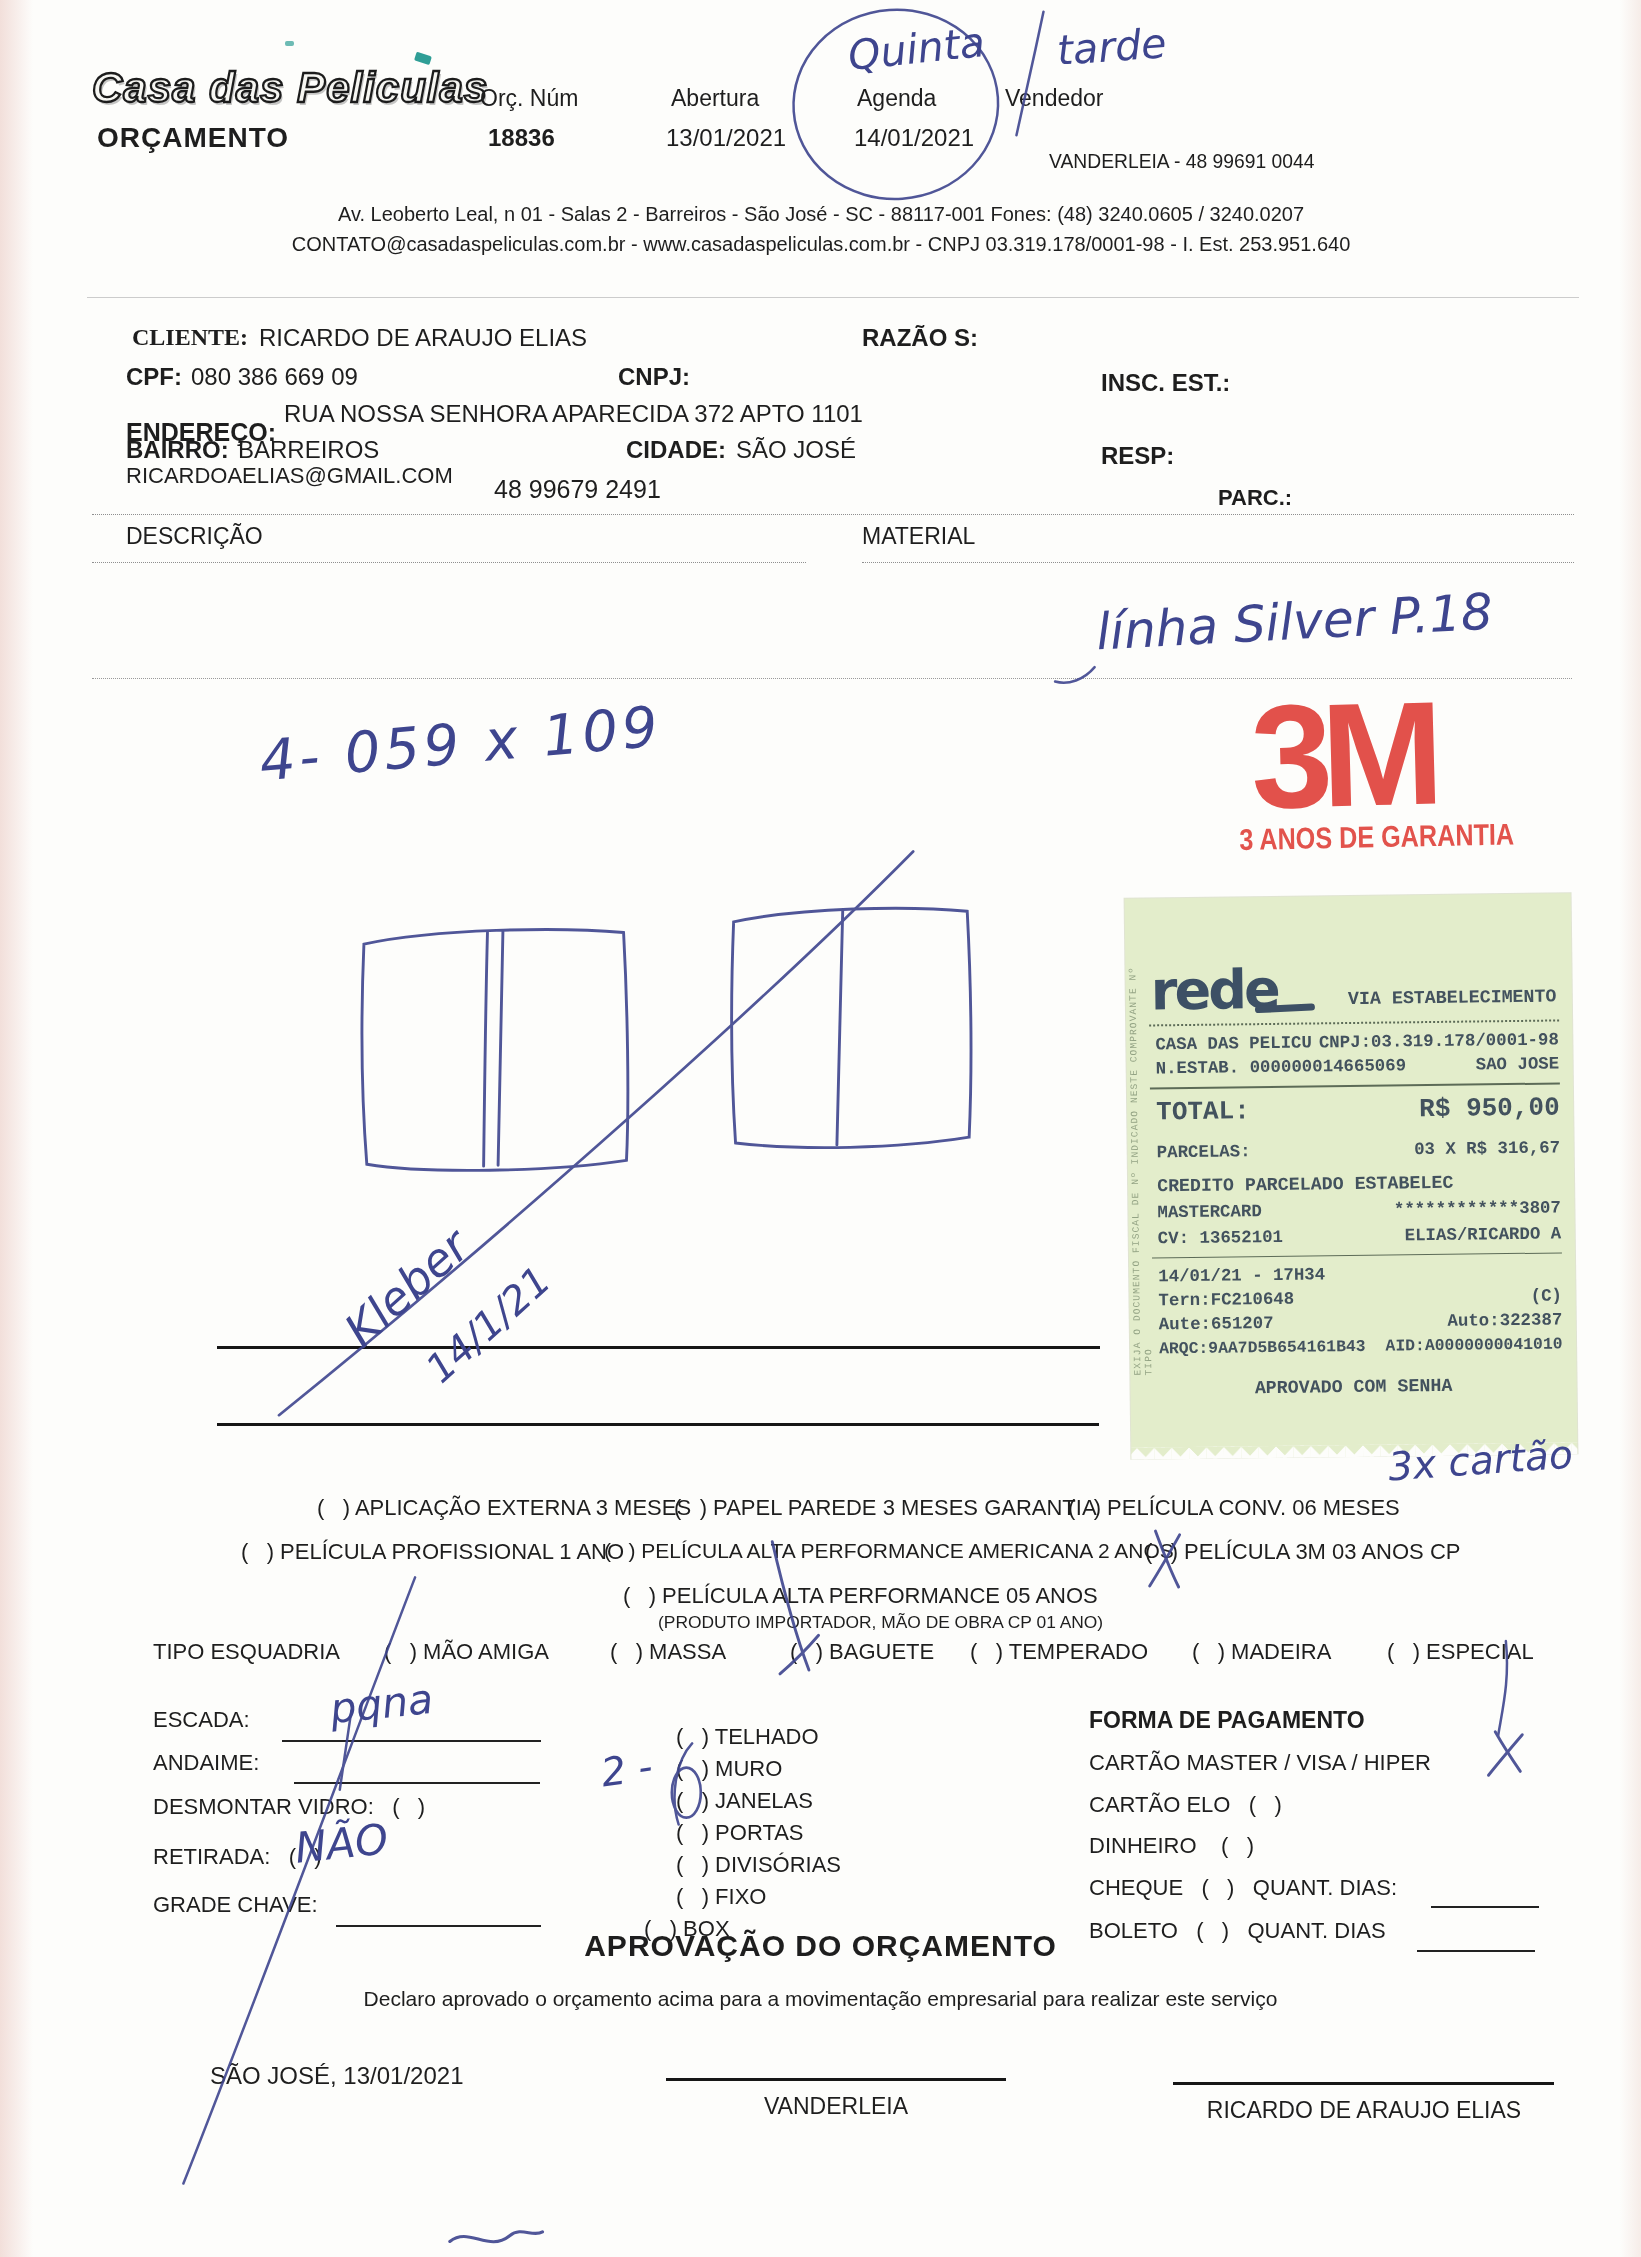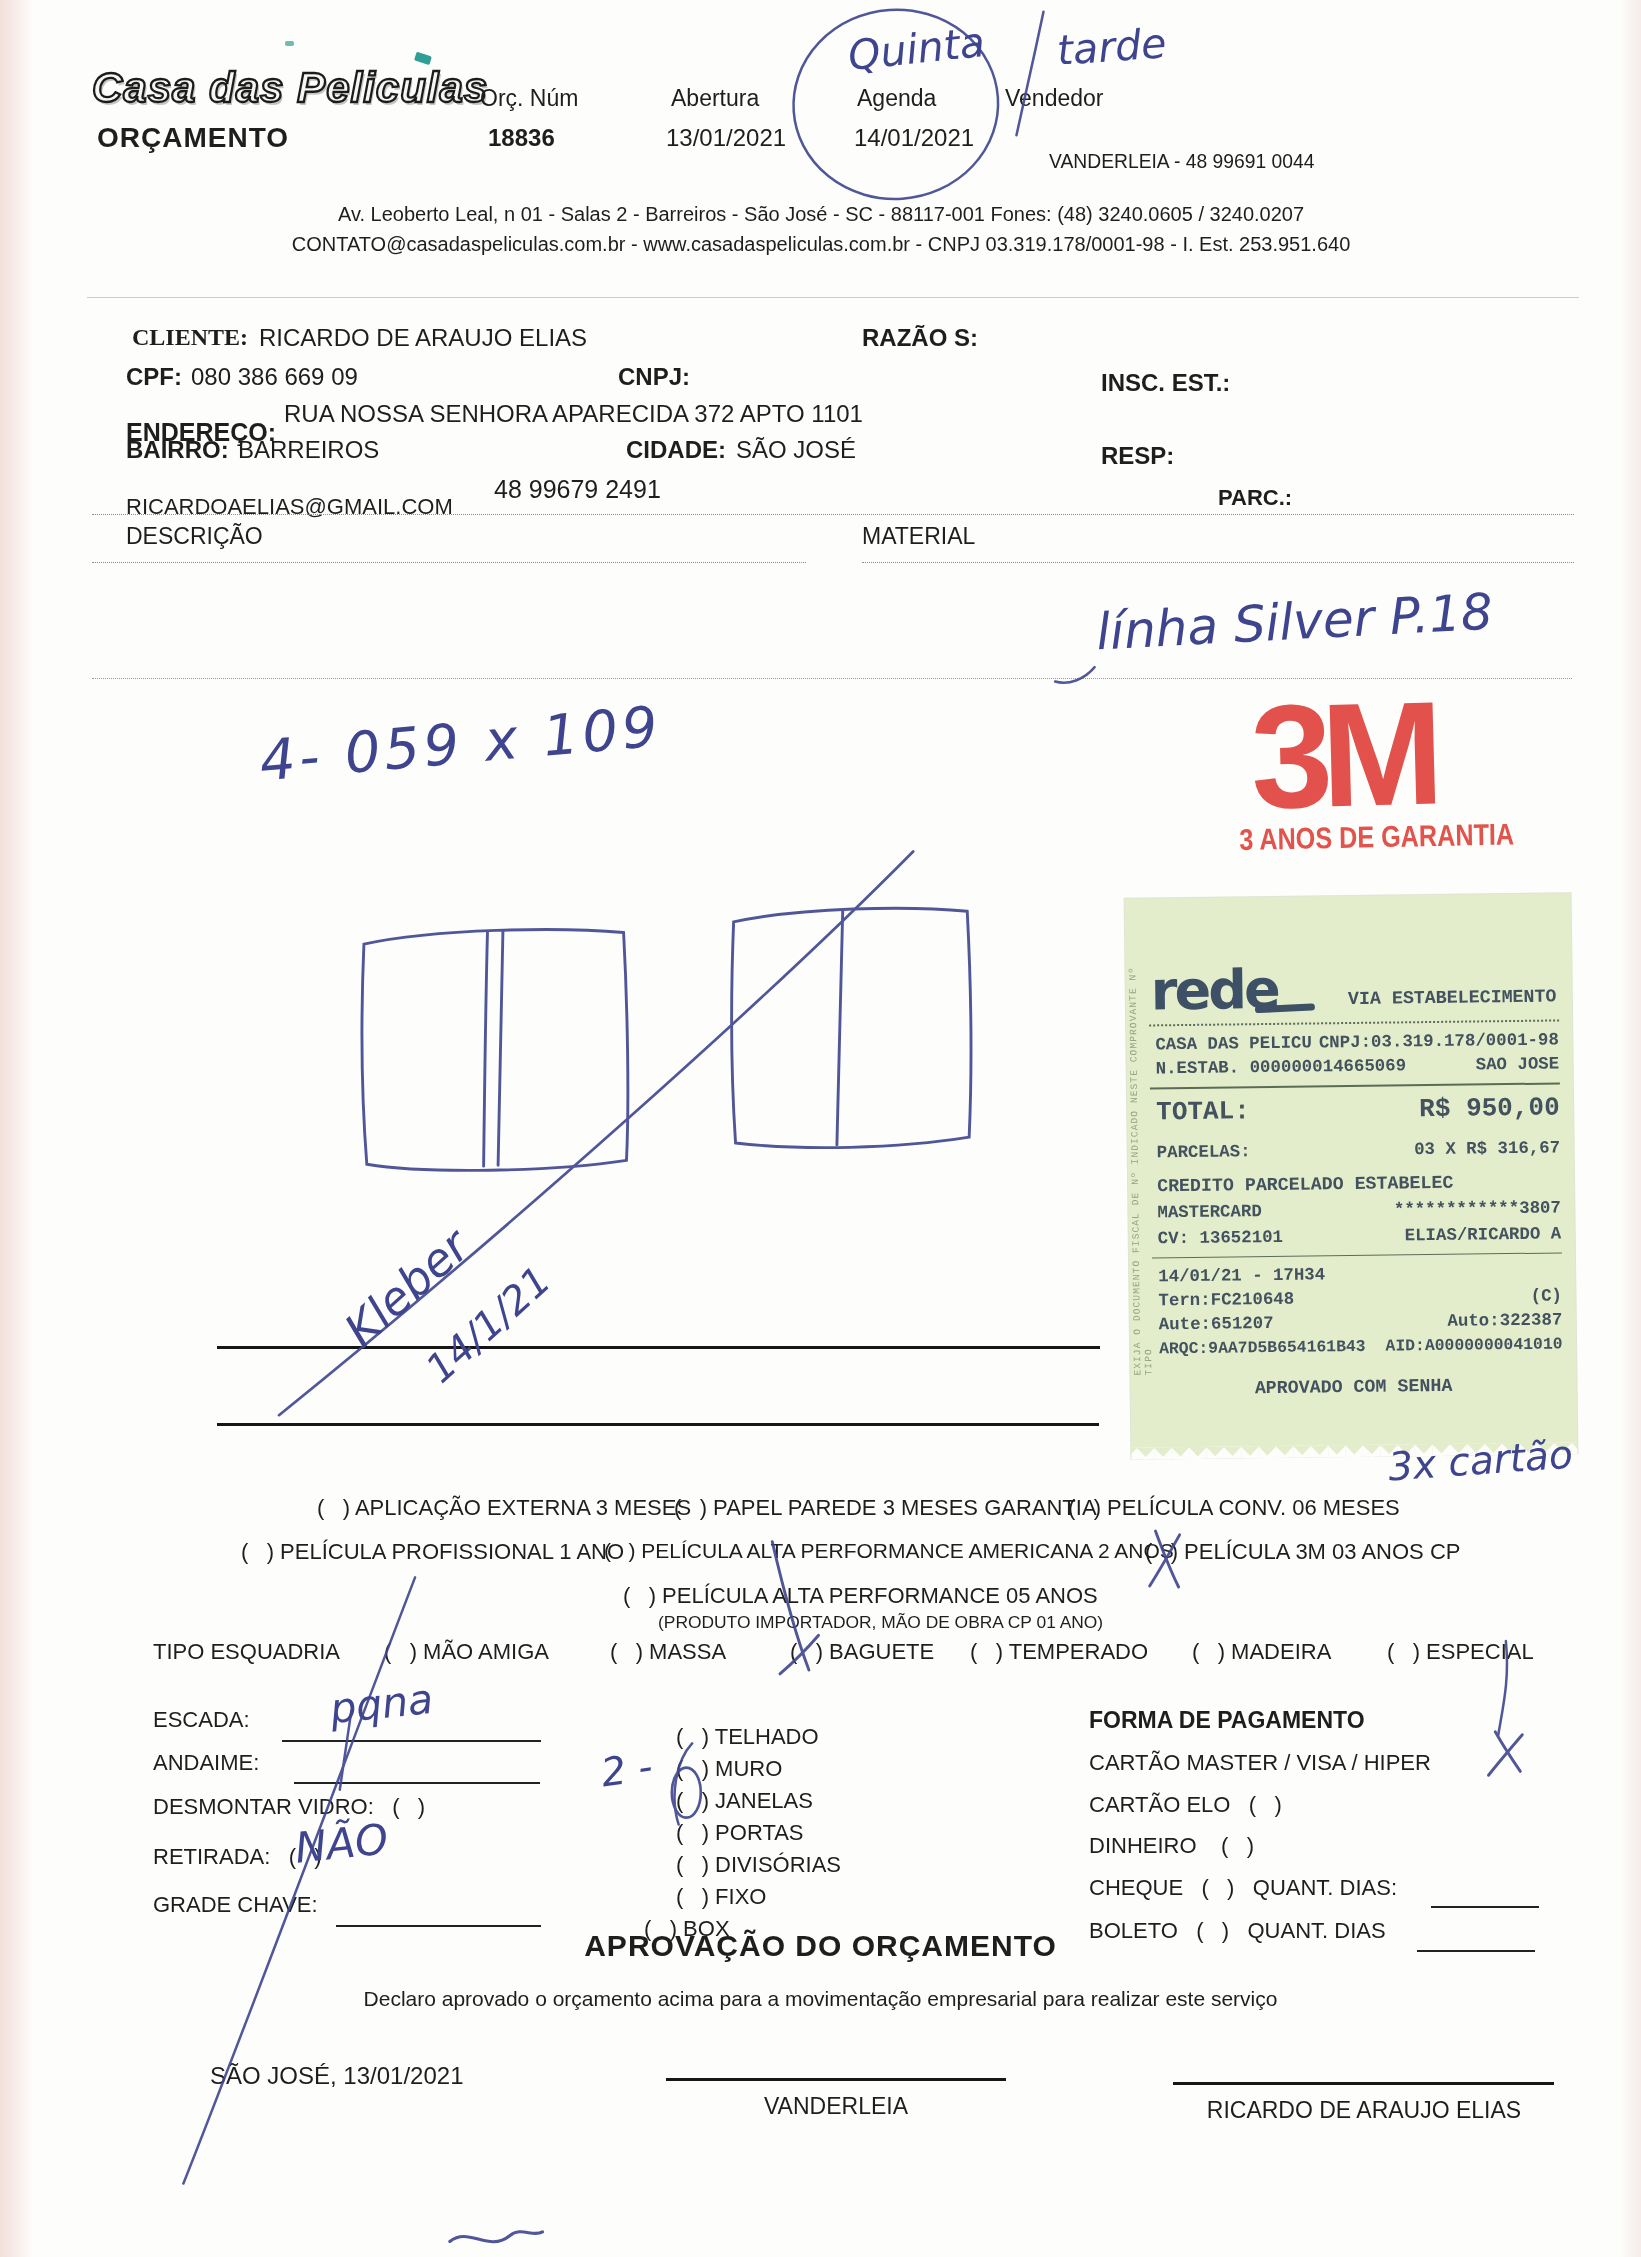--- a/index.html
+++ b/index.html
@@ -93,21 +93,21 @@
 
   <div class="t b" style="left:126px;top:418px;font-size:25px;">ENDEREÇO:</div>
   <div class="t" style="left:284px;top:400px;font-size:24px;">RUA NOSSA SENHORA APARECIDA 372 APTO 1101</div>
 
   <div class="t b" style="left:126px;top:436px;font-size:24px;">BAIRRO:</div>
   <div class="t" style="left:238px;top:436px;font-size:24px;">BARREIROS</div>
   <div class="t b" style="left:626px;top:436px;font-size:24px;">CIDADE:</div>
   <div class="t" style="left:736px;top:436px;font-size:24px;">SÃO JOSÉ</div>
   <div class="t b" style="left:1101px;top:442px;font-size:24px;">RESP:</div>
 
-  <div class="t" style="left:126px;top:494px;font-size:22px;">RICARDOAELIAS@GMAIL.COM</div>
+  <div class="t" style="left:126px;top:463px;font-size:22px;">RICARDOAELIAS@GMAIL.COM</div>
   <div class="t" style="left:494px;top:475px;font-size:25px;">48 99679 2491</div>
   <div class="t b" style="left:1218px;top:485px;font-size:22px;">PARC.:</div>
 
   <div class="dot" style="left:92px;top:514px;width:1482px;"></div>
 
   <div class="t" style="left:126px;top:523px;font-size:23px;">DESCRIÇÃO</div>
   <div class="dot" style="left:92px;top:562px;width:714px;"></div>
   <div class="t" style="left:862px;top:523px;font-size:23px;">MATERIAL</div>
   <div class="dot" style="left:862px;top:562px;width:712px;"></div>
 

